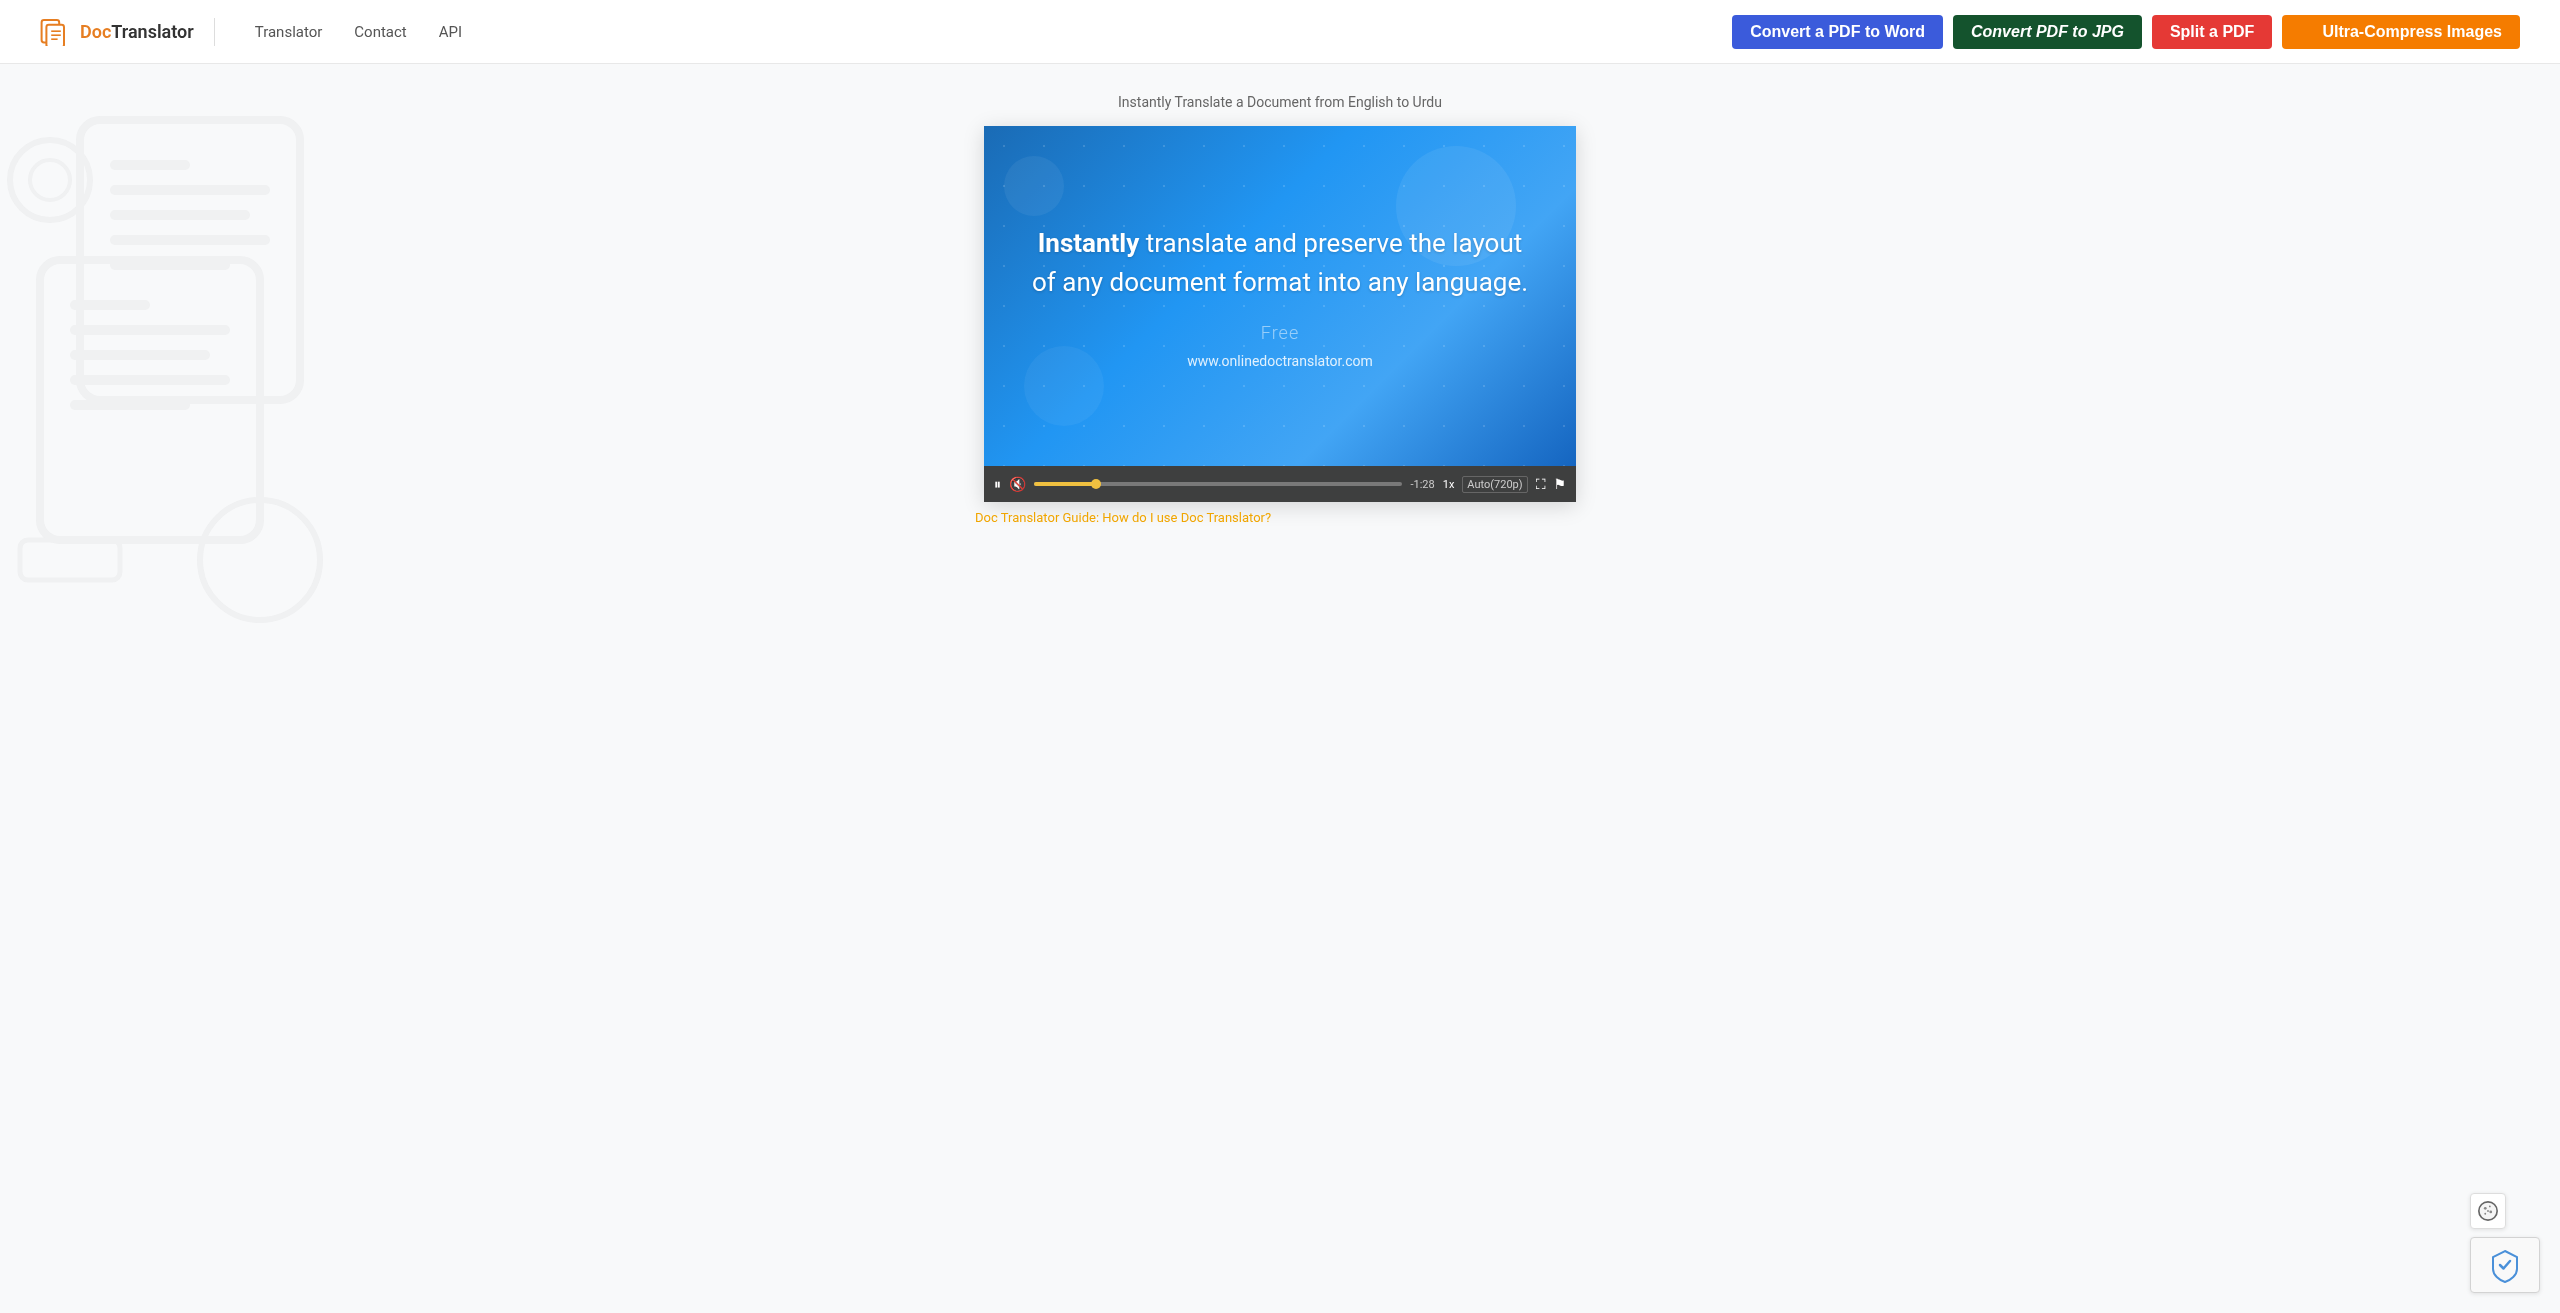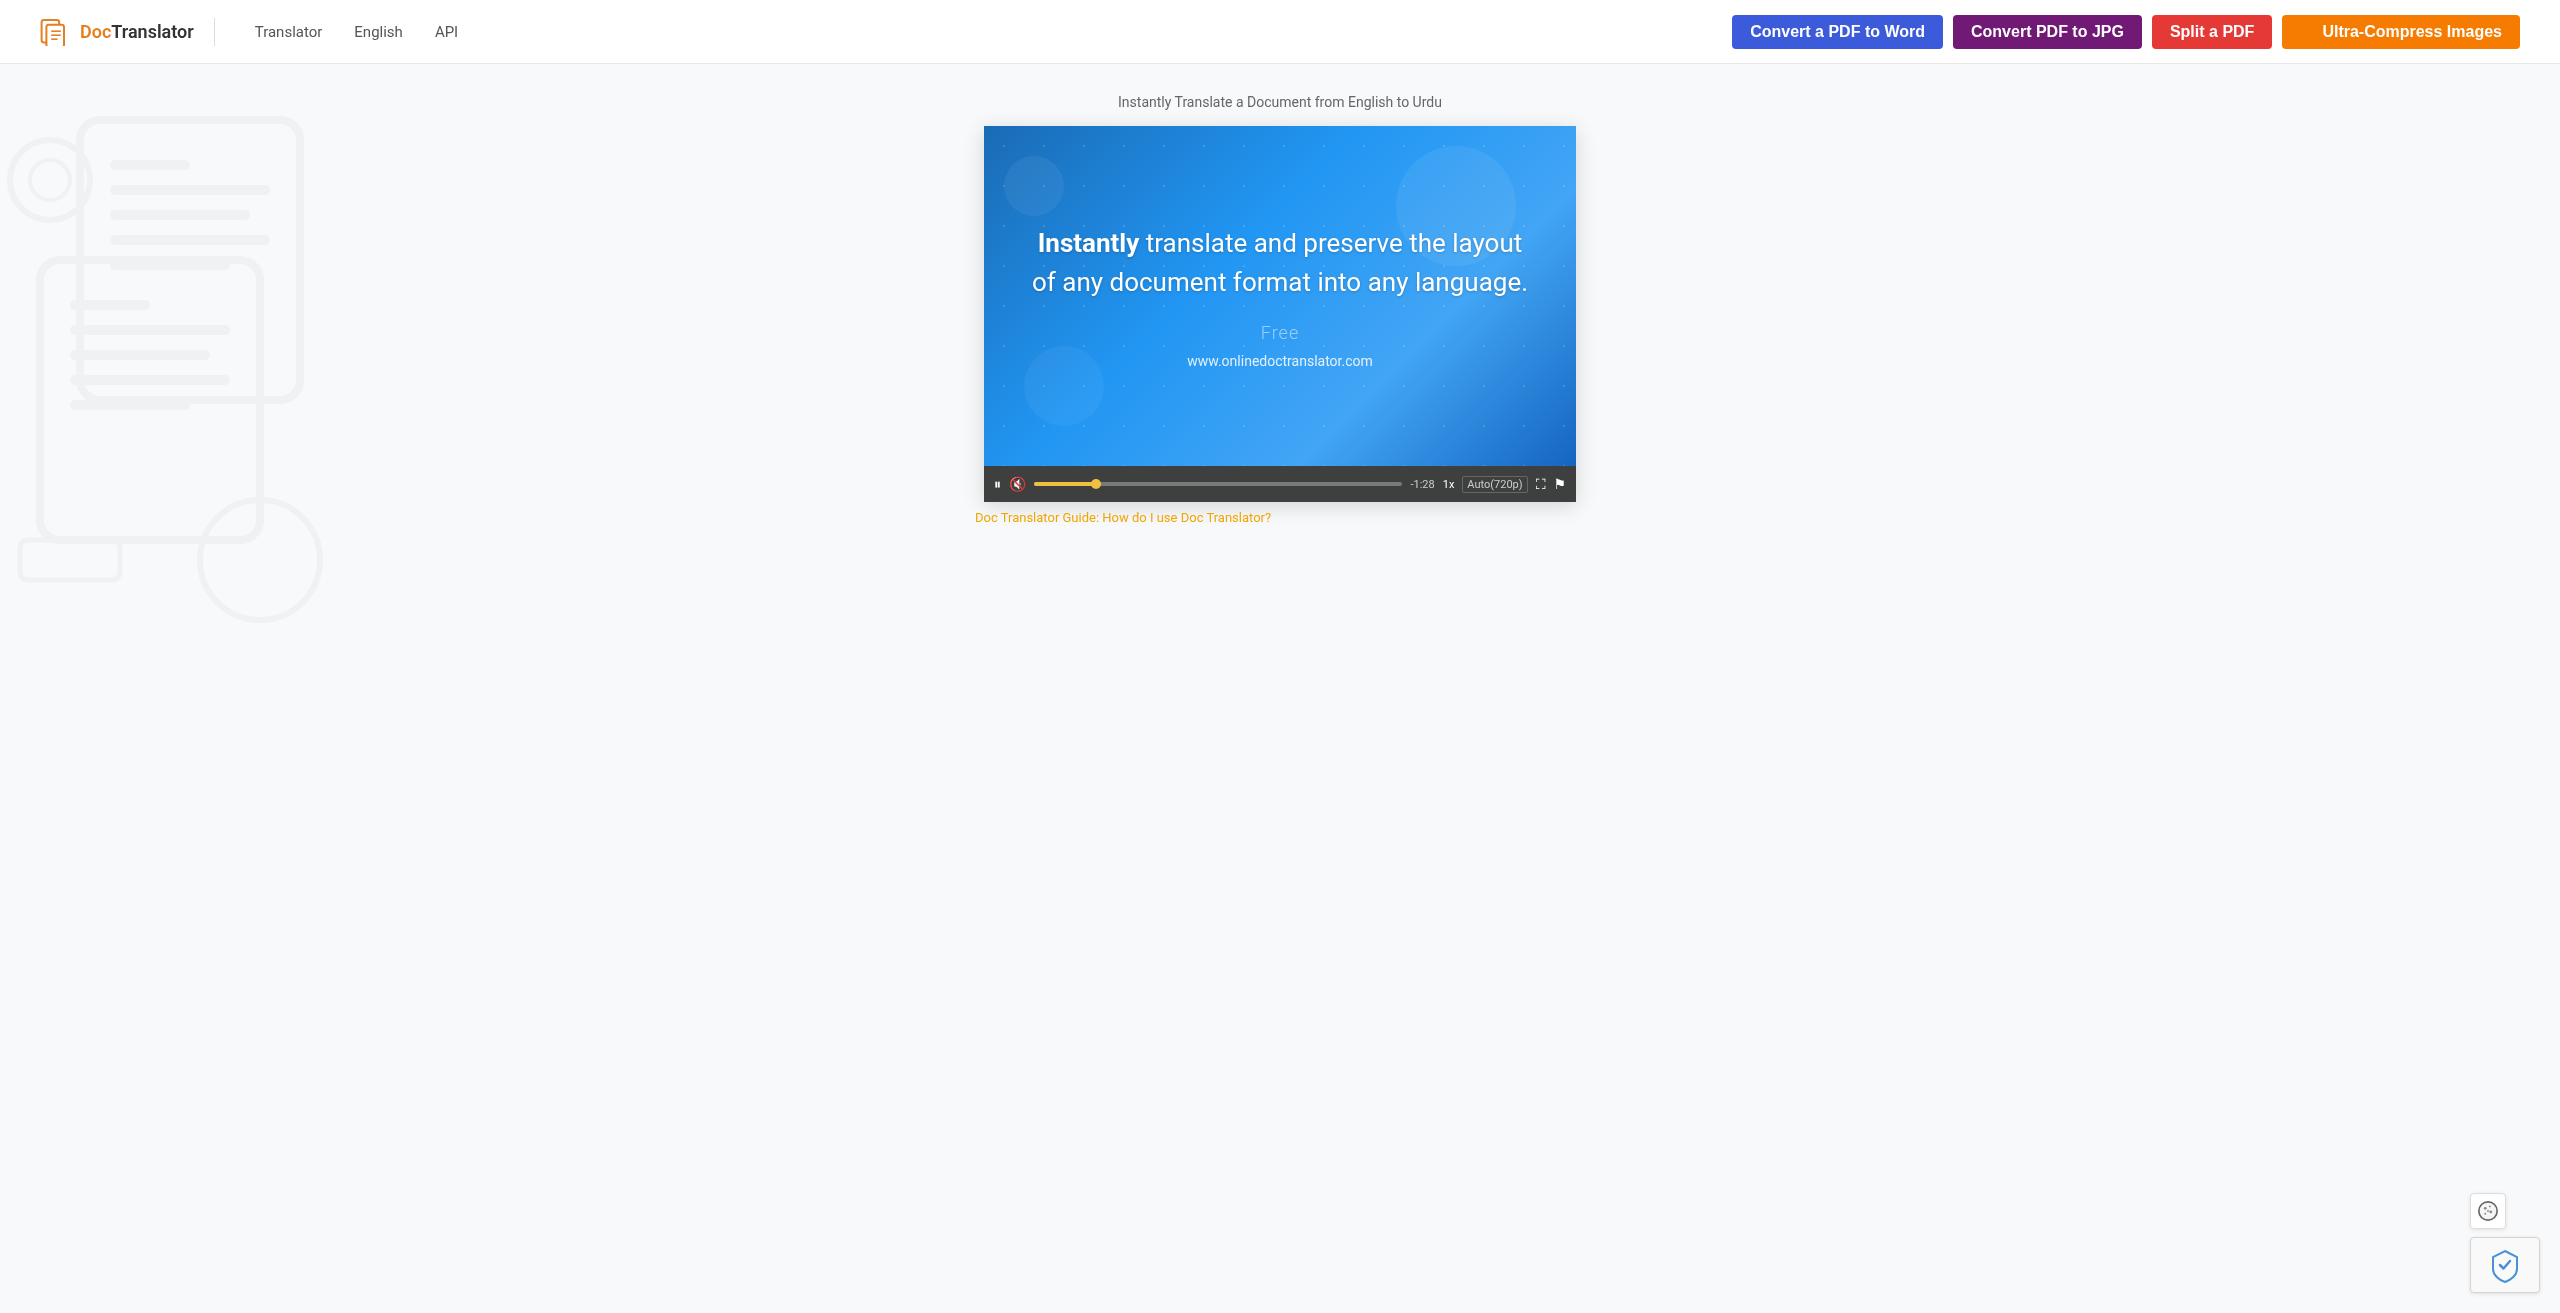--- a/index.html
+++ b/index.html
@@ -74,21 +74,21 @@
       border: none;
       border-radius: 4px;
       font-size: 16px;
       font-weight: 600;
       cursor: pointer;
       color: #fff;
       white-space: nowrap;
     }
 
     .btn-blue { background: #3b5bdb; }
-    .btn-pink { background: #701a75; }
+    .btn-pink { background: #14532d; font-style: italic; }
     .btn-red { background: #e53935; }
     .btn-orange { background: #f57c00; padding-left: 40px; }
 
     
     .main-content {
       position: relative;
       z-index: 1;
       display: flex;
       flex-direction: column;
       align-items: center;
@@ -401,21 +401,21 @@
       <line x1="14" y1="21" x2="26" y2="21" stroke="#e67e22" stroke-width="2"></line>
       <line x1="14" y1="26" x2="22" y2="26" stroke="#e67e22" stroke-width="2"></line>
     </svg>
     <span class="brand-text">
       <span>Doc</span><span>Translator</span>
     </span>
   </a>
 
   <div class="nav-links">
     <a class="nav-link">Translator</a>
-    <a class="nav-link">English</a>
+    <a class="nav-link">Contact</a>
     <a class="nav-link">API</a>
   </div>
 
   <div class="nav-buttons">
     <button class="btn-nav btn-blue">Convert a PDF to Word</button>
     <button class="btn-nav btn-pink">Convert PDF to JPG</button>
     <button class="btn-nav btn-red">Split a PDF</button>
     <button class="btn-nav btn-orange">Ultra-Compress Images</button>
   </div>
 </nav>

